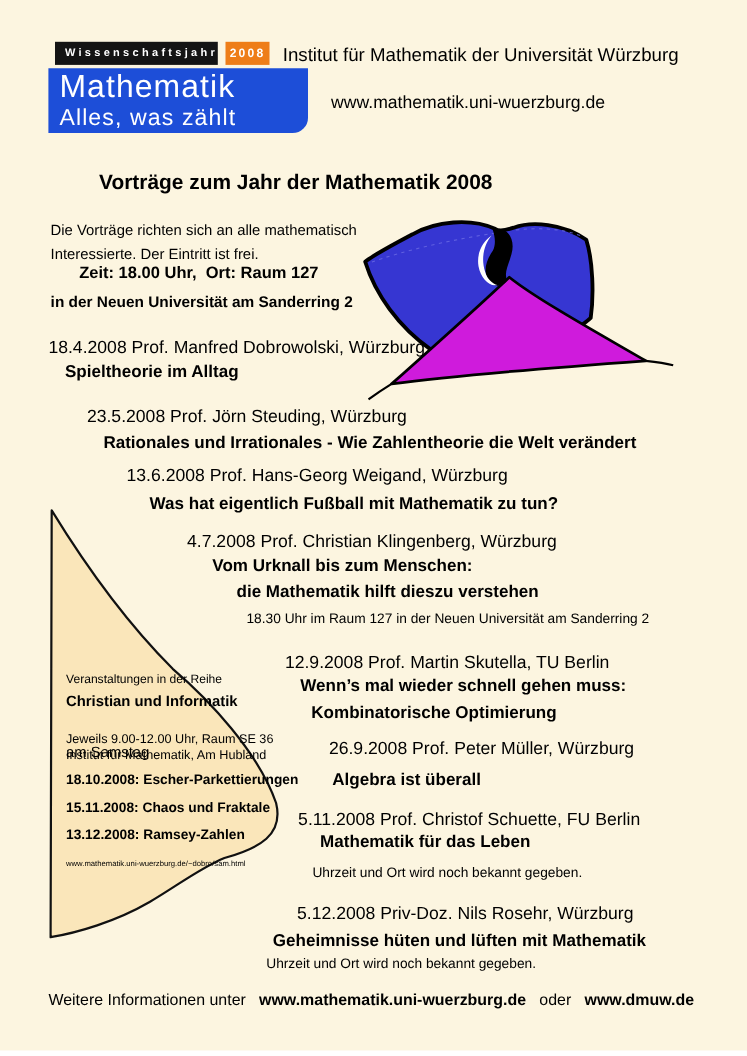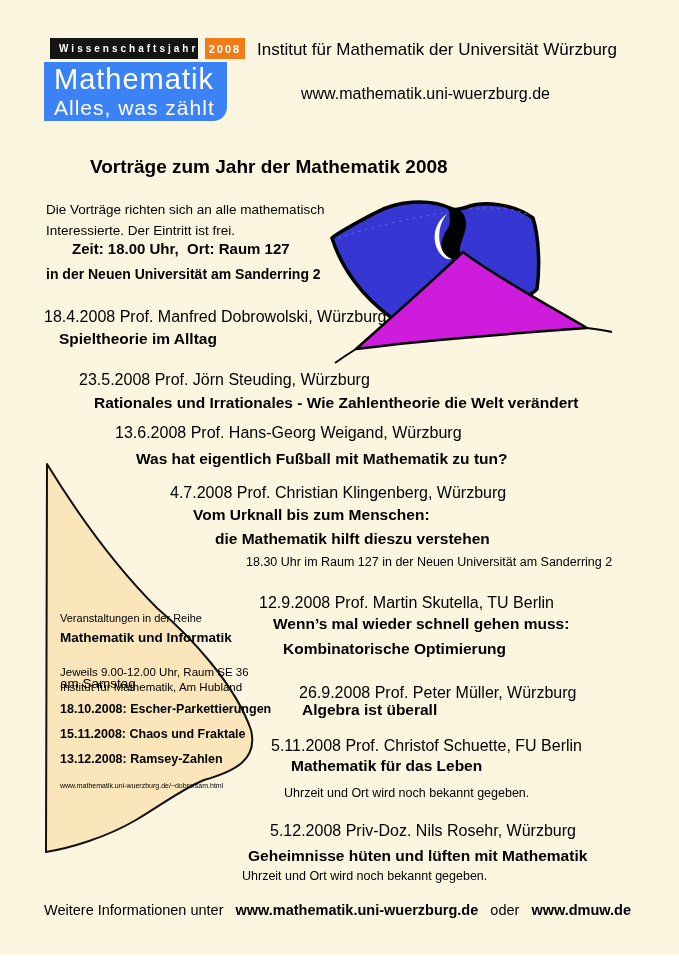--- a/index.html
+++ b/index.html
@@ -5,21 +5,21 @@
   html,body{margin:0;padding:0;}
   body{background:#fcf5e0;font-family:"Liberation Sans","DejaVu Sans",sans-serif;color:#000;}
   .page{position:relative;width:679px;height:960px;background:#fcf5e0;overflow:hidden;}
 
   
   .logo{position:absolute;left:44px;top:36px;width:197px;height:85px;}
   .logo-topbar{position:absolute;left:6px;top:2px;width:148px;height:21px;background:#141414;
     color:#fff;font-size:10px;font-weight:bold;letter-spacing:3px;line-height:22px;padding-left:9px;box-sizing:border-box;}
   .logo-year{position:absolute;left:161px;top:2px;width:40px;height:21px;background:#ee7d18;
     color:#fff;font-size:11px;font-weight:bold;letter-spacing:2px;text-align:center;line-height:22px;}
-  .logo-main{position:absolute;left:0;top:26px;width:183px;height:59px;background:#3b82f6;
+  .logo-main{position:absolute;left:0;top:26px;width:236px;height:59px;background:#1d4ed8;
     border-bottom-right-radius:14px;color:#fff;}
   .logo-title{font-size:29px;line-height:31px;padding:2px 0 0 10px;letter-spacing:1px;}
   .logo-sub{font-size:21px;line-height:25px;padding-left:10px;letter-spacing:1px;}
 
   .institute{position:absolute;left:257px;top:40px;font-size:17px;}
   .website{position:absolute;left:301px;top:85px;font-size:16px;}
 
   
   .title{position:absolute;left:90px;top:156px;font-size:19px;font-weight:bold;margin:0;white-space:nowrap;}
   .intro1{position:absolute;left:46px;top:202px;font-size:13.5px;}
@@ -43,23 +43,23 @@
   #sb-ev2{left:60px;top:752px;font-size:12.5px;font-weight:bold;}
   #sb-url{left:60px;top:782px;font-size:7px;}
 
   
   .d{position:absolute;font-size:16px;white-space:nowrap;}
   .t{position:absolute;font-size:15.5px;font-weight:bold;white-space:nowrap;}
   .n{position:absolute;font-size:12.5px;white-space:nowrap;}
   #t0d{left:44px;top:308px;}  #t0t{left:59px;top:330px;}
   #t1d{left:79px;top:371px;}  #t1t{left:94px;top:394px;}
   #t2d{left:115px;top:424px;} #t2t{left:136px;top:450px;}
-  #t3d{left:170px;top:484px;} #t3t1{left:193px;top:506px;} #t3t2{left:215px;top:530px;} #t3n{left:246px;top:555px;}
+  #t3d{left:170px;top:484px;} #t3t1{left:193px;top:506px;} #t3t2{left:215px;top:530px;} #t3n{left:224px;top:555px;}
   #t4d{left:259px;top:594px;} #t4t1{left:273px;top:615px;} #t4t2{left:283px;top:640px;}
-  #t5d{left:299px;top:672px;margin-top:12px;} #t5t{left:302px;top:701px;}
+  #t5d{left:299px;top:672px;} #t5t{left:302px;top:701px;}
   #t6d{left:271px;top:737px;} #t6t{left:291px;top:757px;} #t6n{left:284px;top:786px;}
   #t7d{left:270px;top:822px;} #t7t{left:248px;top:847px;} #t7n{left:242px;top:869px;}
 
   
   .footer{position:absolute;left:44px;top:902px;font-size:14.5px;white-space:nowrap;}
   .footer .b{font-weight:bold;margin-left:8px;}
   .footer .r{margin-left:8px;}
   .edge-bottom{position:absolute;left:0;bottom:0;width:100%;height:5px;background:#ffffff;}
 </style>
 </head>
@@ -100,21 +100,21 @@
          C131,27 130,20 128,14 Z" fill="#000"></path>
     <path d="M127,19 C120,27 117,40 121,52 C123,59 128,63 132,64 C125,66 117,58 115,47 C113,35 119,24 127,19 Z" fill="#fff"></path>
   </svg>
 
   <svg class="side-shape" viewBox="0 0 215 400">
     <path d="M7,8 C45,70 85,120 117,152 C150,180 195,228 211,274 C218,303 196,315 164,324
          C142,333 120,350 96,364 C65,382 30,392 6,396 Z" fill="#fae6ba" stroke="#111" stroke-width="2" stroke-linejoin="round"></path>
   </svg>
 
   <div class="sb" id="sb-label">Veranstaltungen in der Reihe</div>
-  <div class="sb" id="sb-title1">Mathematik und Informatik</div>
+  <div class="sb" id="sb-title1">Christian und Informatik</div>
   <div class="sb" id="sb-title2">am Samstag</div>
   <div class="sb" id="sb-det1">Jeweils 9.00-12.00 Uhr, Raum SE 36</div>
   <div class="sb" id="sb-det2">Institut für Mathematik, Am Hubland</div>
   <div class="sb" id="sb-ev0">18.10.2008: Escher-Parkettierungen</div>
   <div class="sb" id="sb-ev1">15.11.2008: Chaos und Fraktale</div>
   <div class="sb" id="sb-ev2">13.12.2008: Ramsey-Zahlen</div>
   <div class="sb" id="sb-url">www.mathematik.uni-wuerzburg.de/~dobro/sam.html</div>
 
   <div class="d" id="t0d">18.4.2008 Prof. Manfred Dobrowolski, Würzburg</div>
   <div class="t" id="t0t">Spieltheorie im Alltag</div>

